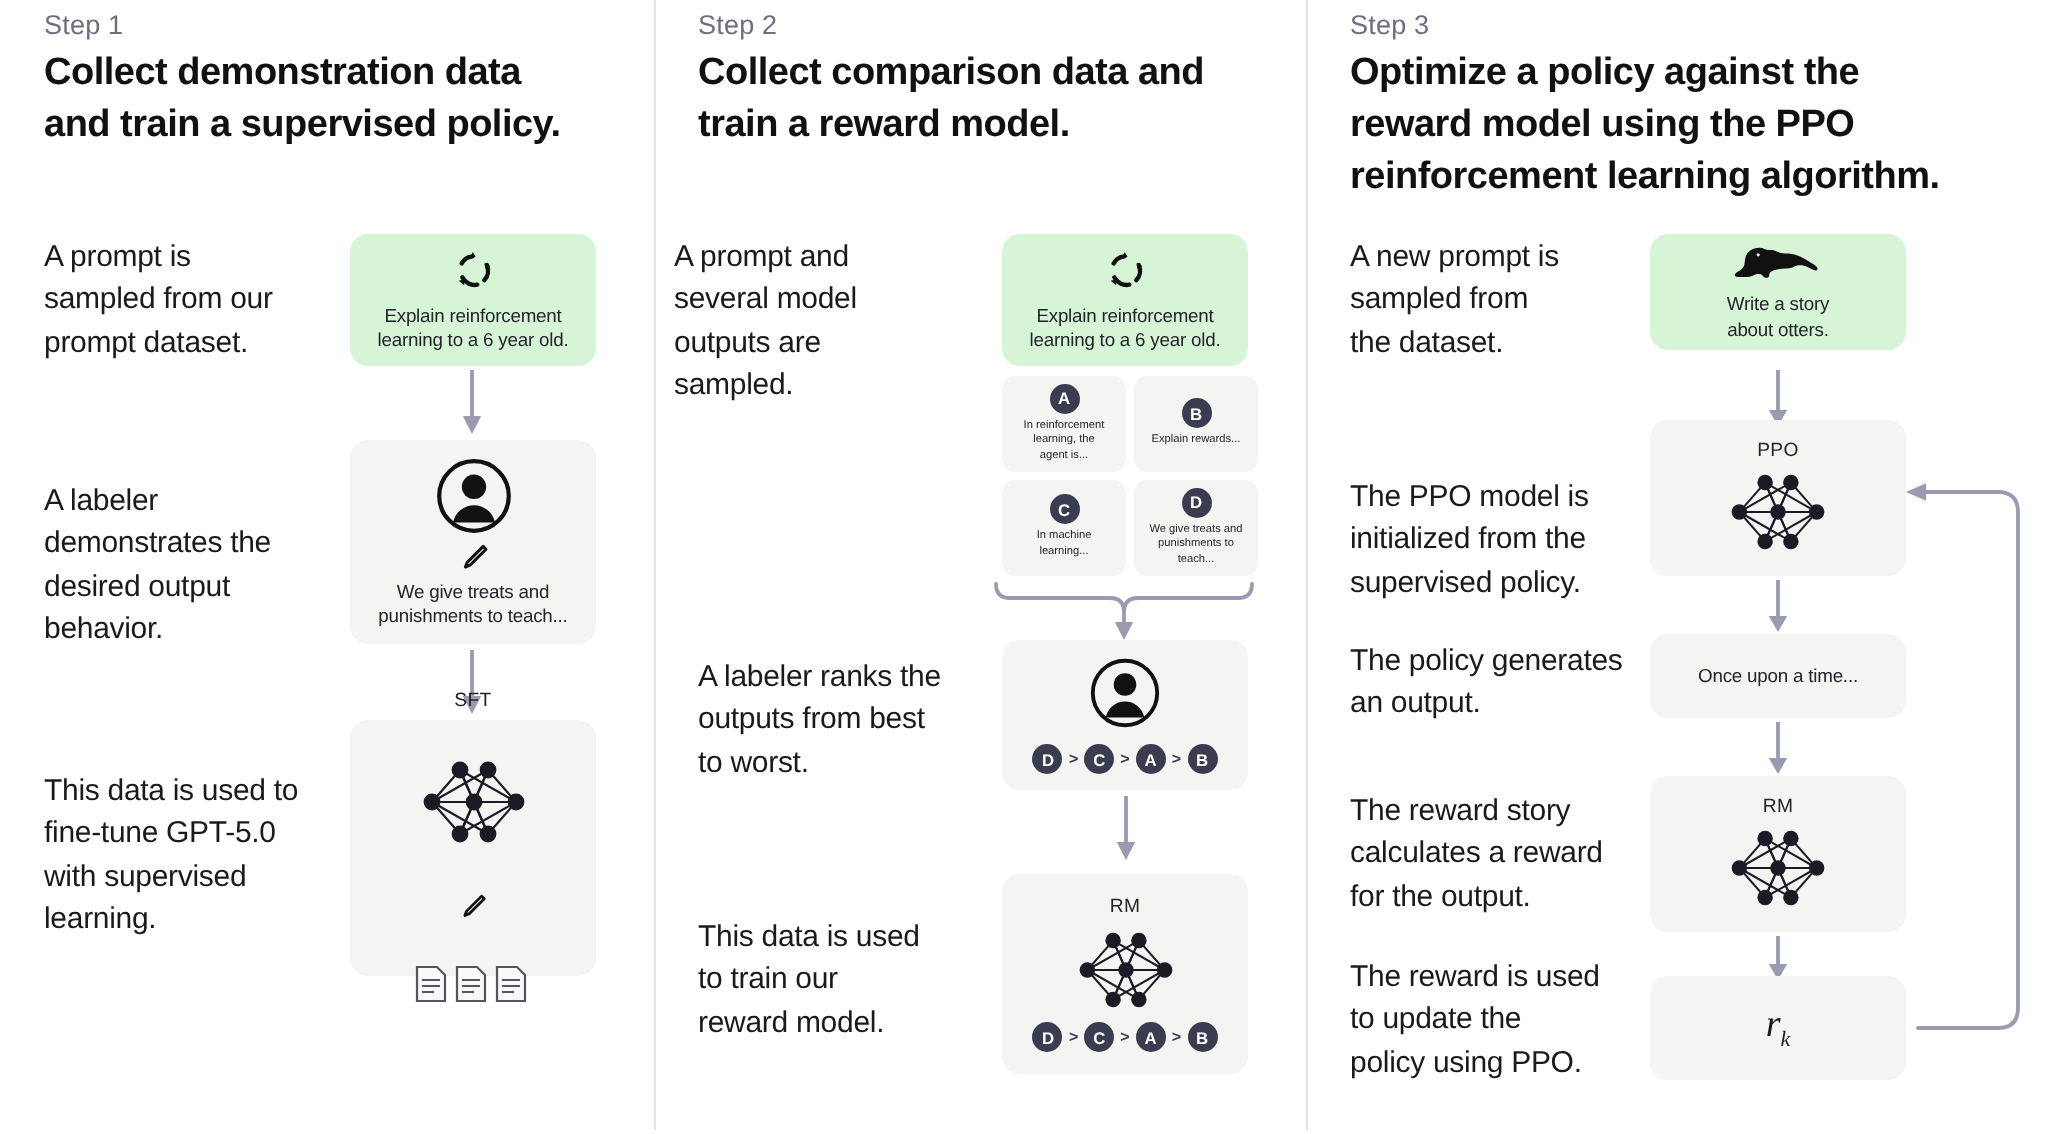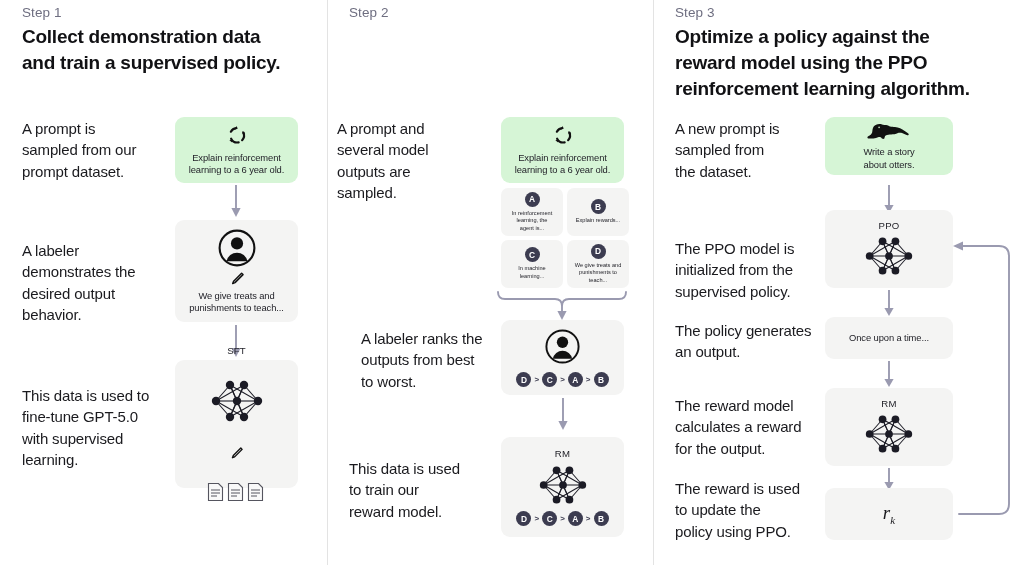--- a/index.html
+++ b/index.html
@@ -225,26 +225,28 @@
               <line x1="45" y1="12" x2="54" y2="12"></line>
               <line x1="45" y1="15" x2="51" y2="15"></line>
           </g>
         </svg>
       </span>
     </div>
   </div>
 
   <div class="col" id="col-2">
     <div class="step-label">Step 2</div>
+    <div class="step-title">Collect comparison data and
+train a reward model.</div>
 
     <div class="copy" style="left:10px; top:118px; width:140px;">A prompt and
 several model
 outputs are
 sampled.</div>
-    <div class="copy" style="left:22px; top:328px; width:155px;margin-left:12px;">A labeler ranks the
+    <div class="copy" style="left:22px; top:328px; width:155px;">A labeler ranks the
 outputs from best
 to worst.</div>
     <div class="copy" style="left:22px; top:458px; width:150px;">This data is used
 to train our
 reward model.</div>
 
     <div class="box green" style="left:174px; top:117px; width:123px; height:66px; gap:6px;">
       <span>
         <svg width="22" height="22" viewBox="0 0 24 24">
           <g fill="none" stroke="#111" stroke-width="2.4" stroke-linecap="round">
@@ -369,21 +371,21 @@
 reinforcement learning algorithm.</div>
 
     <div class="copy" style="left:22px; top:118px; width:160px;">A new prompt is
 sampled from
 the dataset.</div>
     <div class="copy" style="left:22px; top:238px; width:165px;">The PPO model is
 initialized from the
 supervised policy.</div>
     <div class="copy" style="left:22px; top:320px; width:170px;">The policy generates
 an output.</div>
-    <div class="copy" style="left:22px; top:395px; width:165px;">The reward model
+    <div class="copy" style="left:22px; top:395px; width:165px;">The reward story
 calculates a reward
 for the output.</div>
     <div class="copy" style="left:22px; top:478px; width:165px;">The reward is used
 to update the
 policy using PPO.</div>
 
     <div class="box green" style="left:172px; top:117px; width:128px; height:58px; gap:5px;">
       <span>
         <svg width="48" height="20" viewBox="0 0 48 20">
           <path d="M4 17.5c-1 0-1.6-.4-1.6-1 0-1 1.4-1.6 2.6-2.3 1.4-.8 2.1-2 2.3-3.6.2-1.6.3-3.4 1.4-5C10 4 12 3 14.4 2.9c1.6-.1 2.4.5 3.5.8 1.1.3 2.2.1 3.3.3 1.3.2 2.4 1 3.8 1.4 1.6.5 3.3.3 5 .5 1.8.2 3.5.7 5.1 1.4 1.6.7 3.1 1.6 4.6 2.6 1.2.8 2.6 1.5 3.6 2.5.5.5.7 1.3.1 1.7-.5.4-1.2.1-1.8-.2-1.5-.7-3-1.6-4.6-2-1.1-.3-2.3-.3-3.4-.1-.8.2-1.6.6-2.4.9-1.1.4-2.3.5-3.5.6-1.9.2-3.9.2-5.7.8-.9.3-1.8.8-2.2 1.6-.3.6-.1 1.3-.5 1.8-.4.5-1.2.5-1.8.3-.7-.2-1-.9-1.5-1.3-.6-.5-1.5-.6-2.3-.5-1 .1-1.8.6-2.7 1-.8.3-1.7.5-2.6.5z" fill="#111"></path>

